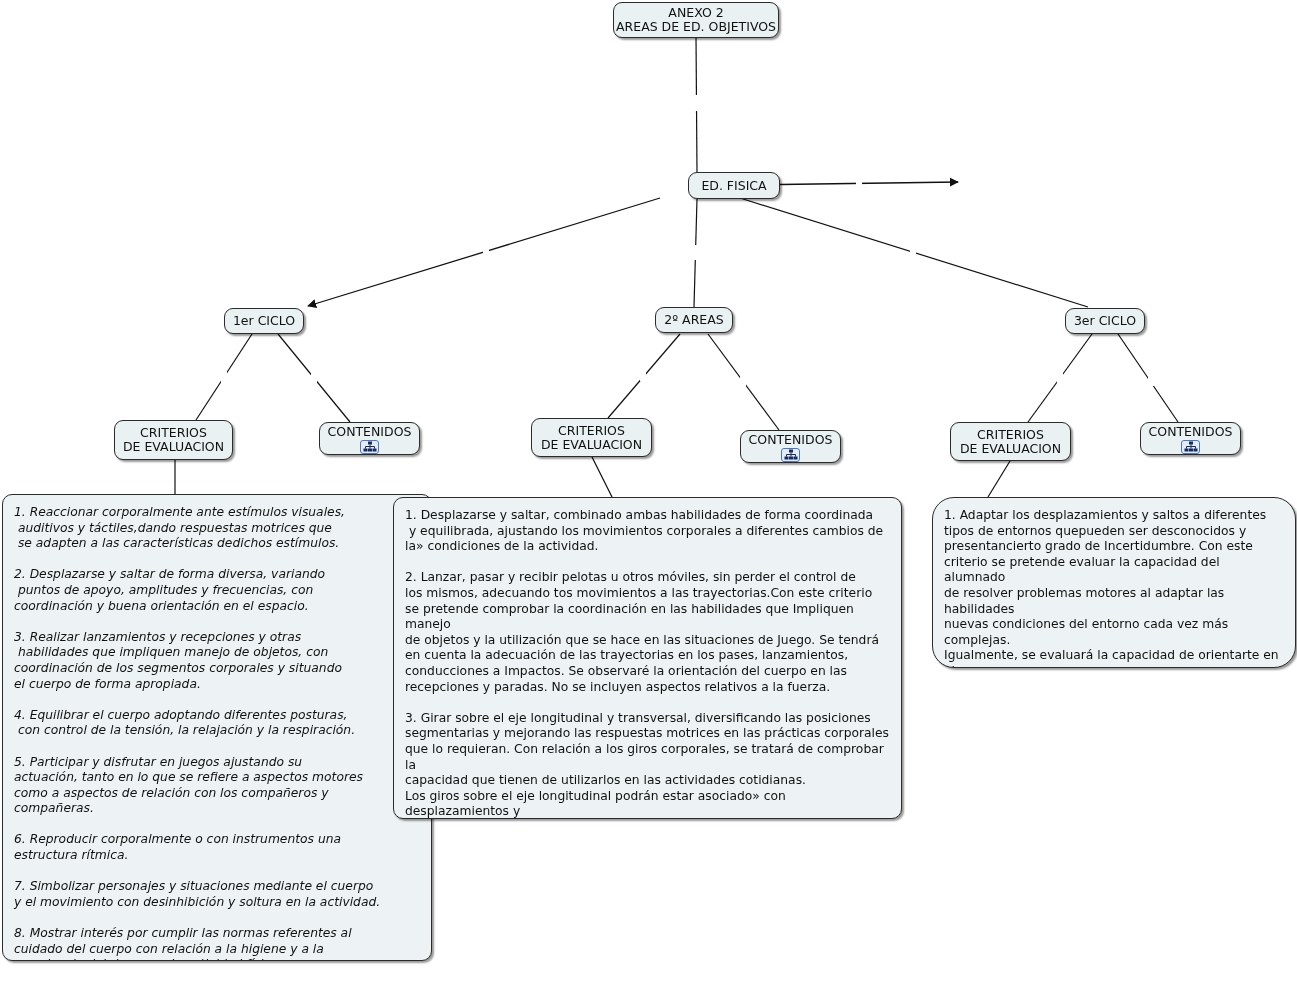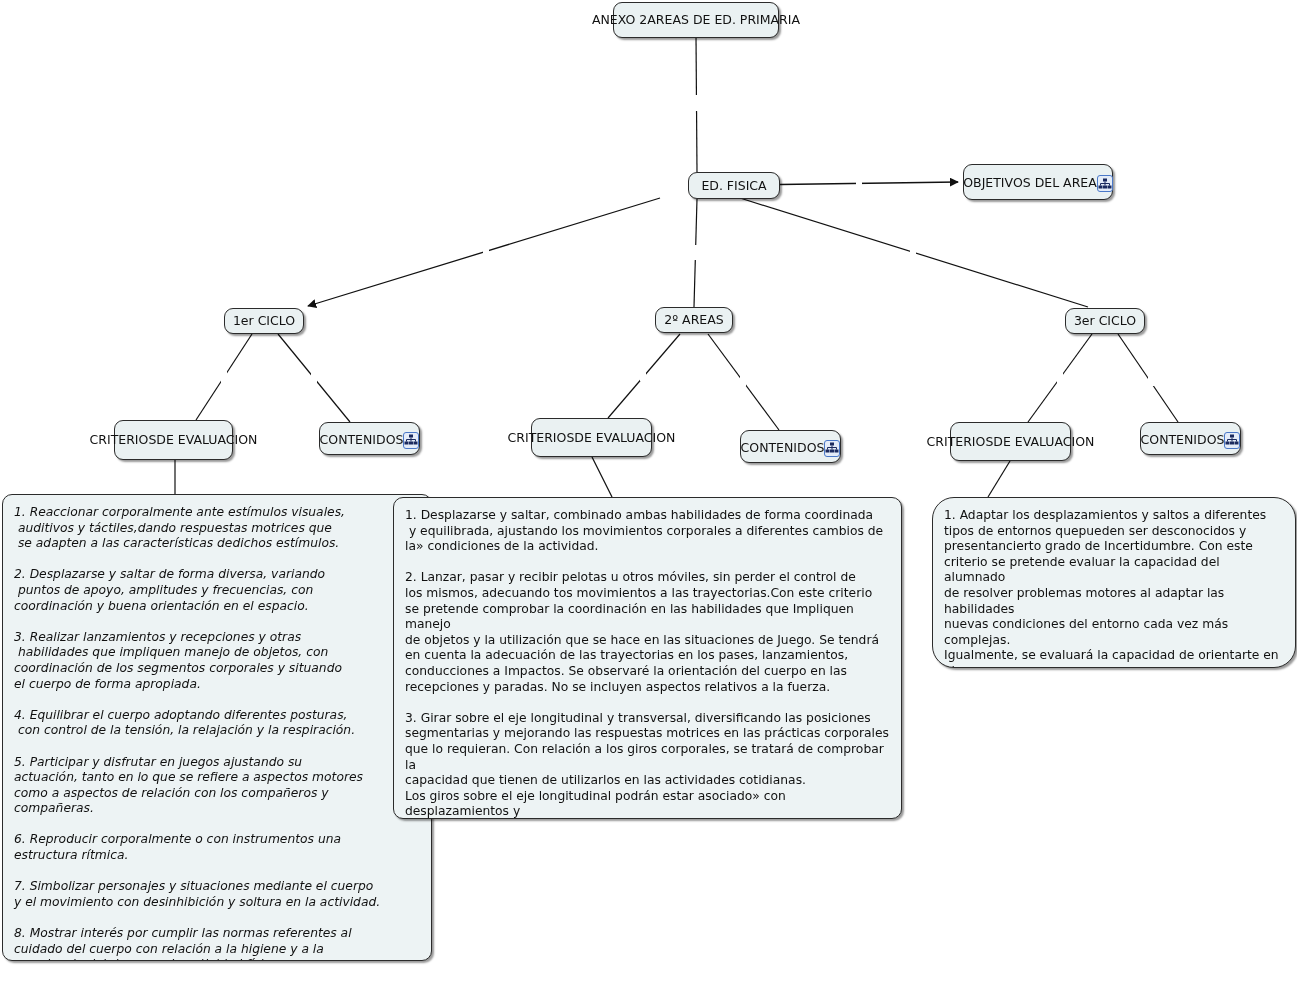--- a/index.html
+++ b/index.html
@@ -30,21 +30,21 @@
 
   
   .node {
     position: absolute;
     box-sizing: border-box;
     background: #eaf1f2;
     border: 1px solid #2b2b2b;
     border-radius: 9px;
     box-shadow: 2px 2px 2px rgba(0,0,0,0.40);
     display: flex;
-    flex-direction: row;
+    flex-direction: column;
     align-items: center;
     justify-content: center;
     text-align: center;
     font-size: 12.5px;
     line-height: 14px;
     color: #111111;
     padding: 3px 9px;
     white-space: nowrap;
   }
   .node .nline { display: block; }
@@ -123,43 +123,27 @@
     <line x1="1118" y1="334" x2="1178" y2="422" stroke="#111111" stroke-width="1.2"></line>
     <rect x="1148" y="372" width="6" height="14" fill="#ffffff"></rect>
 
     <line x1="175" y1="460" x2="175" y2="506" stroke="#111111" stroke-width="1.2"></line>
     <line x1="592" y1="457" x2="612" y2="497" stroke="#111111" stroke-width="1.2"></line>
     <line x1="1010" y1="461" x2="988" y2="497" stroke="#111111" stroke-width="1.2"></line>
   </svg>
 
   <div class="node" style="left:613px; top:2px; width:166px; height:36px;">
     <span class="nline">ANEXO 2</span>
-    <span class="nline">AREAS DE ED. PRIMARIA</span>
+    <span class="nline">AREAS DE ED. OBJETIVOS</span>
   </div>
 
   <div class="node" style="left:652px; top:172px; width:92px; height:27px;margin-left:36px;">
     <span class="nline">ED. FISICA</span>
   </div>
 
-  <div class="node has-icon" style="left:963px; top:164px; width:150px; height:36px;">
-    <span class="nline">OBJETIVOS DEL AREA</span>
-    <span class="map-icon">
-      <svg width="14" height="12" viewBox="0 0 14 12" aria-hidden="true">
-        <rect x="5" y="0.5" width="4" height="3" fill="#1b2a5e"></rect>
-        <line x1="7" y1="3.5" x2="7" y2="5.5" stroke="#1b2a5e" stroke-width="1"></line>
-        <line x1="2.5" y1="5.5" x2="11.5" y2="5.5" stroke="#1b2a5e" stroke-width="1"></line>
-        <line x1="2.5" y1="5.5" x2="2.5" y2="7.5" stroke="#1b2a5e" stroke-width="1"></line>
-        <line x1="7" y1="5.5" x2="7" y2="7.5" stroke="#1b2a5e" stroke-width="1"></line>
-        <line x1="11.5" y1="5.5" x2="11.5" y2="7.5" stroke="#1b2a5e" stroke-width="1"></line>
-        <rect x="0.5" y="7.5" width="4" height="3" fill="#1b2a5e"></rect>
-        <rect x="5" y="7.5" width="4" height="3" fill="#1b2a5e"></rect>
-        <rect x="9.5" y="7.5" width="4" height="3" fill="#1b2a5e"></rect>
-      </svg>
-    </span>
-  </div>
 
   <div class="node" style="left:224px; top:308px; width:80px; height:26px;">
     <span class="nline">1er CICLO</span>
   </div>
 
   <div class="node" style="left:655px; top:307px; width:78px; height:26px;">
     <span class="nline">2º AREAS</span>
   </div>
 
   <div class="node" style="left:1065px; top:308px; width:80px; height:26px;border-radius:9px;">

